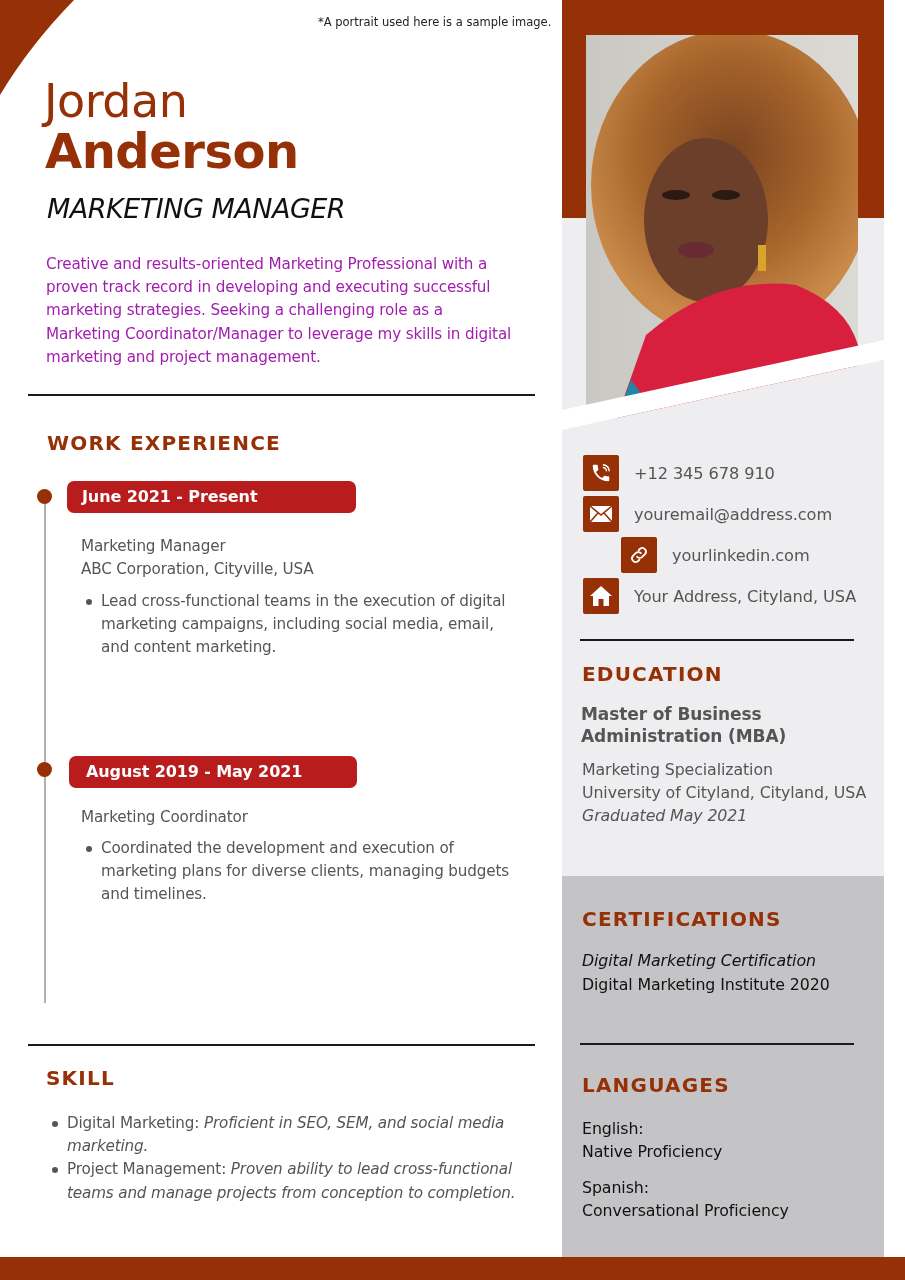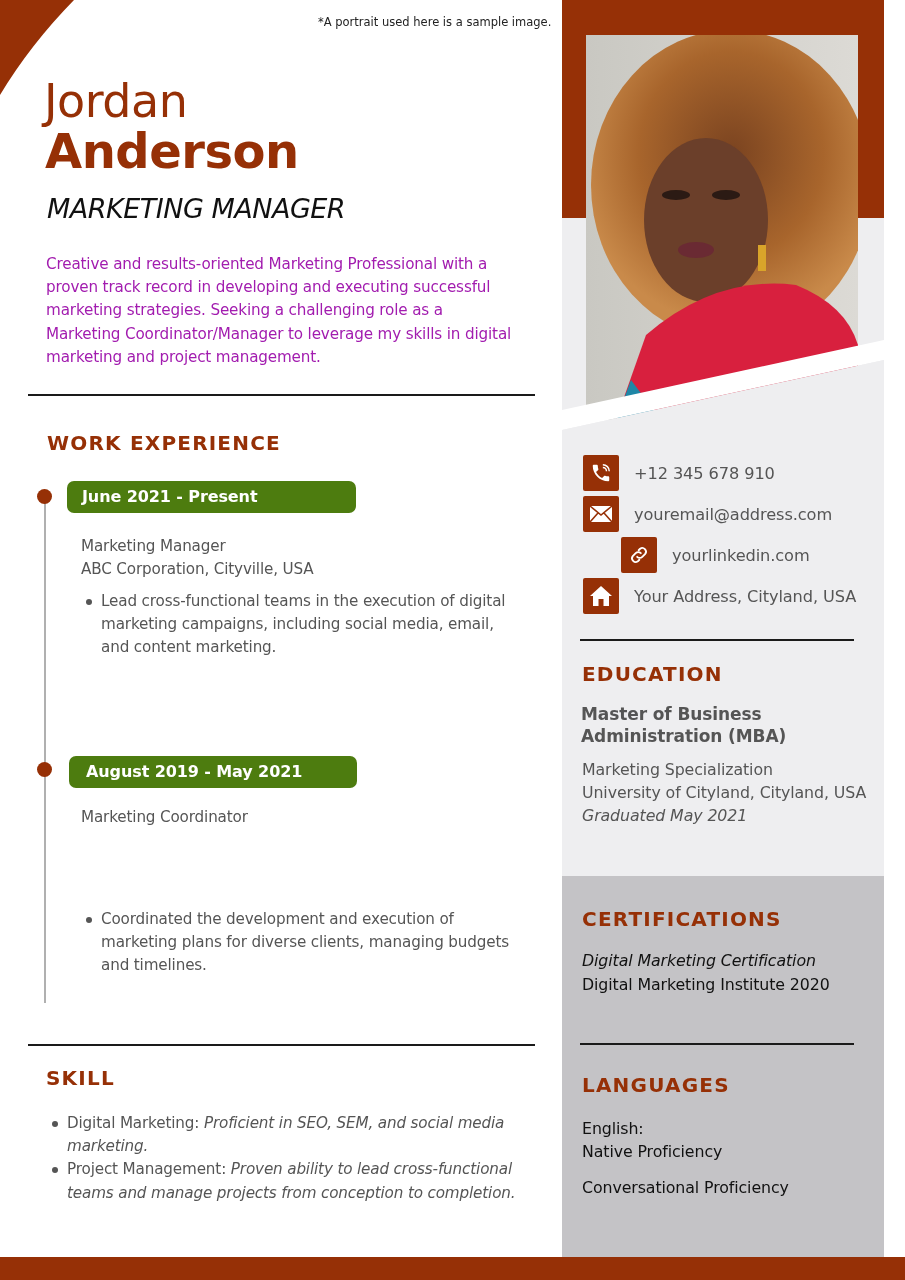--- a/index.html
+++ b/index.html
@@ -14,21 +14,21 @@
   .job-title { position: absolute; left: 47px; top: 193px; font-size: 27px; font-style: italic; color: #111; letter-spacing: -0.5px; }
 
   .summary { position: absolute; left: 46px; top: 253px; width: 470px; font-size: 15.2px; line-height: 23.2px; color: #a21caf; letter-spacing: -0.15px; }
 
   .hr { position: absolute; height: 2px; background: #1a1a1a; }
 
   .sec-title { position: absolute; font-size: 20px; font-weight: 700; color: #963006; letter-spacing: 1.2px; }
 
   .timeline-line { position: absolute; left: 44px; top: 497px; width: 2px; height: 506px; background: #b0b0b0; }
   .dot { position: absolute; width: 15px; height: 15px; border-radius: 50%; background: #963006; }
-  .pill { position: absolute; height: 32px; background: #4d7c0f; color: #fff; border-radius: 7px; font-weight: 700; font-size: 16px; line-height: 32px; padding-left: 15px; letter-spacing: -0.1px; }
+  .pill { position: absolute; height: 32px; background: #b91c1c; color: #fff; border-radius: 7px; font-weight: 700; font-size: 16px; line-height: 32px; padding-left: 15px; letter-spacing: -0.1px; }
 
   .job-meta { position: absolute; left: 81px; font-size: 15.2px; line-height: 23.2px; color: #555; letter-spacing: -0.15px; }
   .bullets { position: absolute; left: 101px; width: 420px; list-style: none; font-size: 15.2px; line-height: 23.2px; color: #555; letter-spacing: -0.15px; }
   .bullets li { position: relative; }
   .bullets li::before { content: ""; position: absolute; left: -15px; top: 9px; width: 6px; height: 6px; border-radius: 50%; background: #555; }
 
   .skills { position: absolute; left: 67px; top: 1112px; width: 460px; list-style: none; font-size: 15.2px; line-height: 23.2px; color: #555; letter-spacing: -0.15px; }
   .skills li { position: relative; }
   .skills li::before { content: ""; position: absolute; left: -15px; top: 9px; width: 6px; height: 6px; border-radius: 50%; background: #555; }
   .skills em { font-style: italic; }
@@ -84,21 +84,21 @@
 </div>
 <ul class="bullets" style="top:590px;">
   <li>Lead cross-functional teams in the execution of digital marketing campaigns, including social media, email, and content marketing.</li>
 </ul>
 
 <div class="dot" style="left:37px; top:762px;"></div>
 <div class="pill" style="left:69px; top:756px; width:288px; padding-left:17px;">August 2019 - May 2021</div>
 <div class="job-meta" style="top:806px;">
   <div>Marketing Coordinator</div>
 </div>
-<ul class="bullets" style="top:908px;">
+<ul class="bullets" style="top:837px;">
   <li>Coordinated the development and execution of marketing plans for diverse clients, managing budgets and timelines.</li>
 </ul>
 
 <div class="hr" style="left:28px; top:1044px; width:507px;"></div>
 
 <div class="sec-title" style="left:46px; top:1066px;">SKILL</div>
 <ul class="skills">
   <li><span>Digital Marketing:</span> <em>Proficient in SEO, SEM, and social media marketing.</em></li>
   <li><span>Project Management:</span> <em>Proven ability to lead cross-functional teams and manage projects from conception to completion.</em></li>
 </ul>
@@ -190,16 +190,17 @@
 </div>
 
 <div class="hr" style="left:580px; top:1043px; width:274px;"></div>
 
 <div class="sec-title" style="left:582px; top:1073px;">LANGUAGES</div>
 <div class="lang" style="top:1117px;">
   <div>English:</div>
   <div>Native Proficiency</div>
 </div>
 <div class="lang" style="top:1176px;">
+  <div>Spanish:</div>
   <div>Conversational Proficiency</div>
 </div>
 
 <div class="footer-bar"></div>
 
 </body></html>

